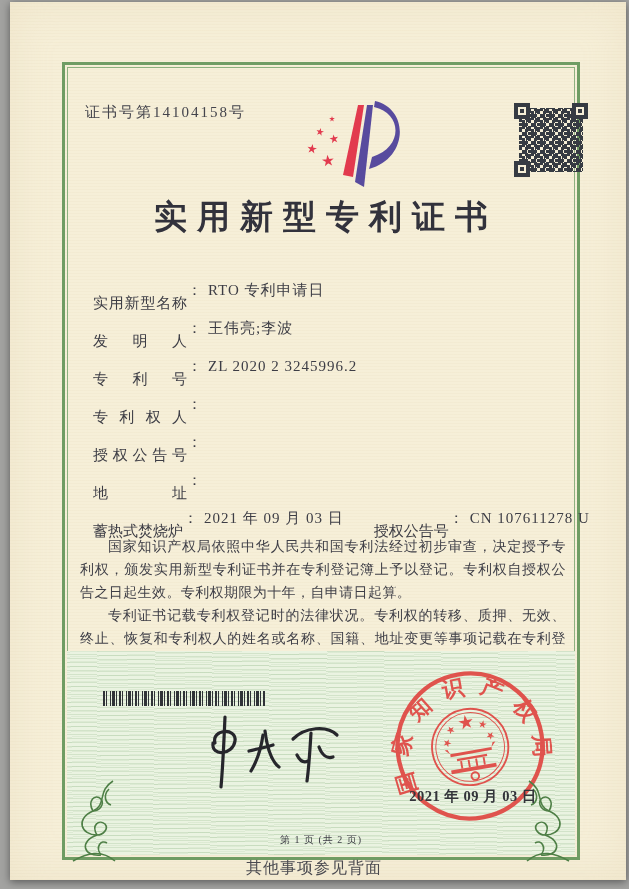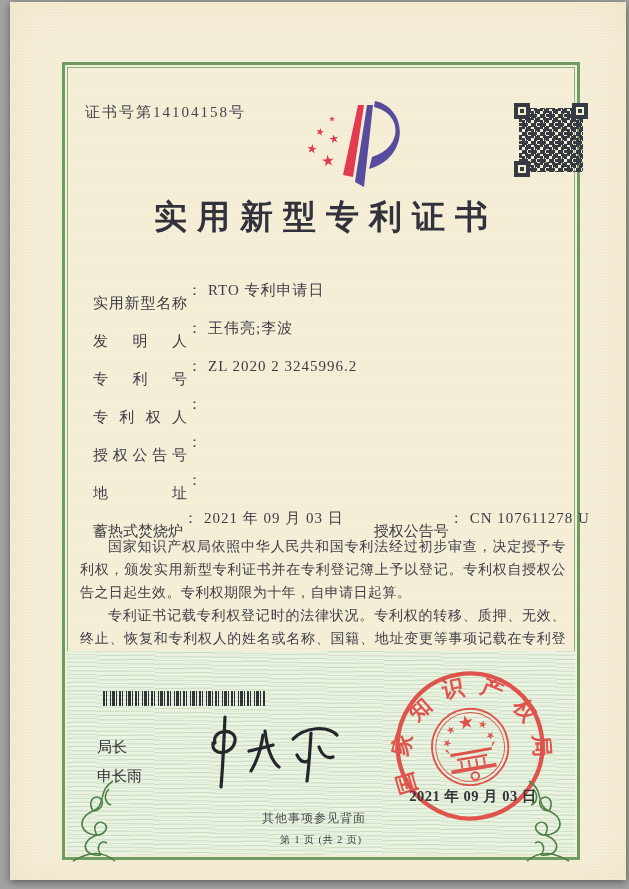--- a/index.html
+++ b/index.html
@@ -76,22 +76,22 @@
     font-size:14.5px;font-weight:bold;color:#33343a;letter-spacing:.5px;z-index:3;
   }
   .page-footer{
     position:absolute;left:0;bottom:8px;width:100%;text-align:center;
     font-size:10px;color:#3d3d45;letter-spacing:1px;
   }
   .orn{position:absolute;width:62px;height:88px;bottom:-10px;z-index:2;}
   .orn.left{left:-8px;}
   .orn.right{right:-8px;transform:scaleX(-1);}
   .back-note{
-    position:absolute;left:48px;top:808px;width:512px;text-align:center;
-    font-size:12px;color:#4a4a50;letter-spacing:1px;
+    position:absolute;left:48px;top:856px;width:512px;text-align:center;
+    font-size:16px;color:#4a4a50;letter-spacing:1px;
   }
 </style>
 </head>
 <body>
 
 <div class="paper">
   <div class="frame">
 
     <div class="cert-number">证书号第14104158号</div>
 
@@ -161,24 +161,20 @@
     </div>
 
     <div class="paras">
       <p>国家知识产权局依照中华人民共和国专利法经过初步审查，决定授予专利权，颁发实用新型专利证书并在专利登记簿上予以登记。专利权自授权公告之日起生效。专利权期限为十年，自申请日起算。</p>
       <p>专利证书记载专利权登记时的法律状况。专利权的转移、质押、无效、终止、恢复和专利权人的姓名或名称、国籍、地址变更等事项记载在专利登记簿上。</p>
     </div>
 
     <div class="green">
       <div class="barcode"></div>
 
-      <div class="signer">
-        <div>局长</div>
-        <div>申长雨</div>
-      </div>
 
       <svg class="signature" viewBox="0 0 178 88">
         <g fill="none" stroke="#26262c" stroke-width="3.2" stroke-linecap="round">
           <path d="M30,34 C26,20 52,18 50,32 C48,46 26,48 28,34"></path>
           <path d="M40,8 C39,30 38,56 36,78"></path>
           <path d="M78,26 C76,40 72,52 66,62"></path>
           <path d="M64,42 C72,40 82,38 88,36"></path>
           <path d="M80,22 C82,38 86,52 94,58"></path>
           <path d="M108,30 C120,18 142,16 152,26"></path>
           <path d="M126,24 C125,40 124,58 122,72"></path>

